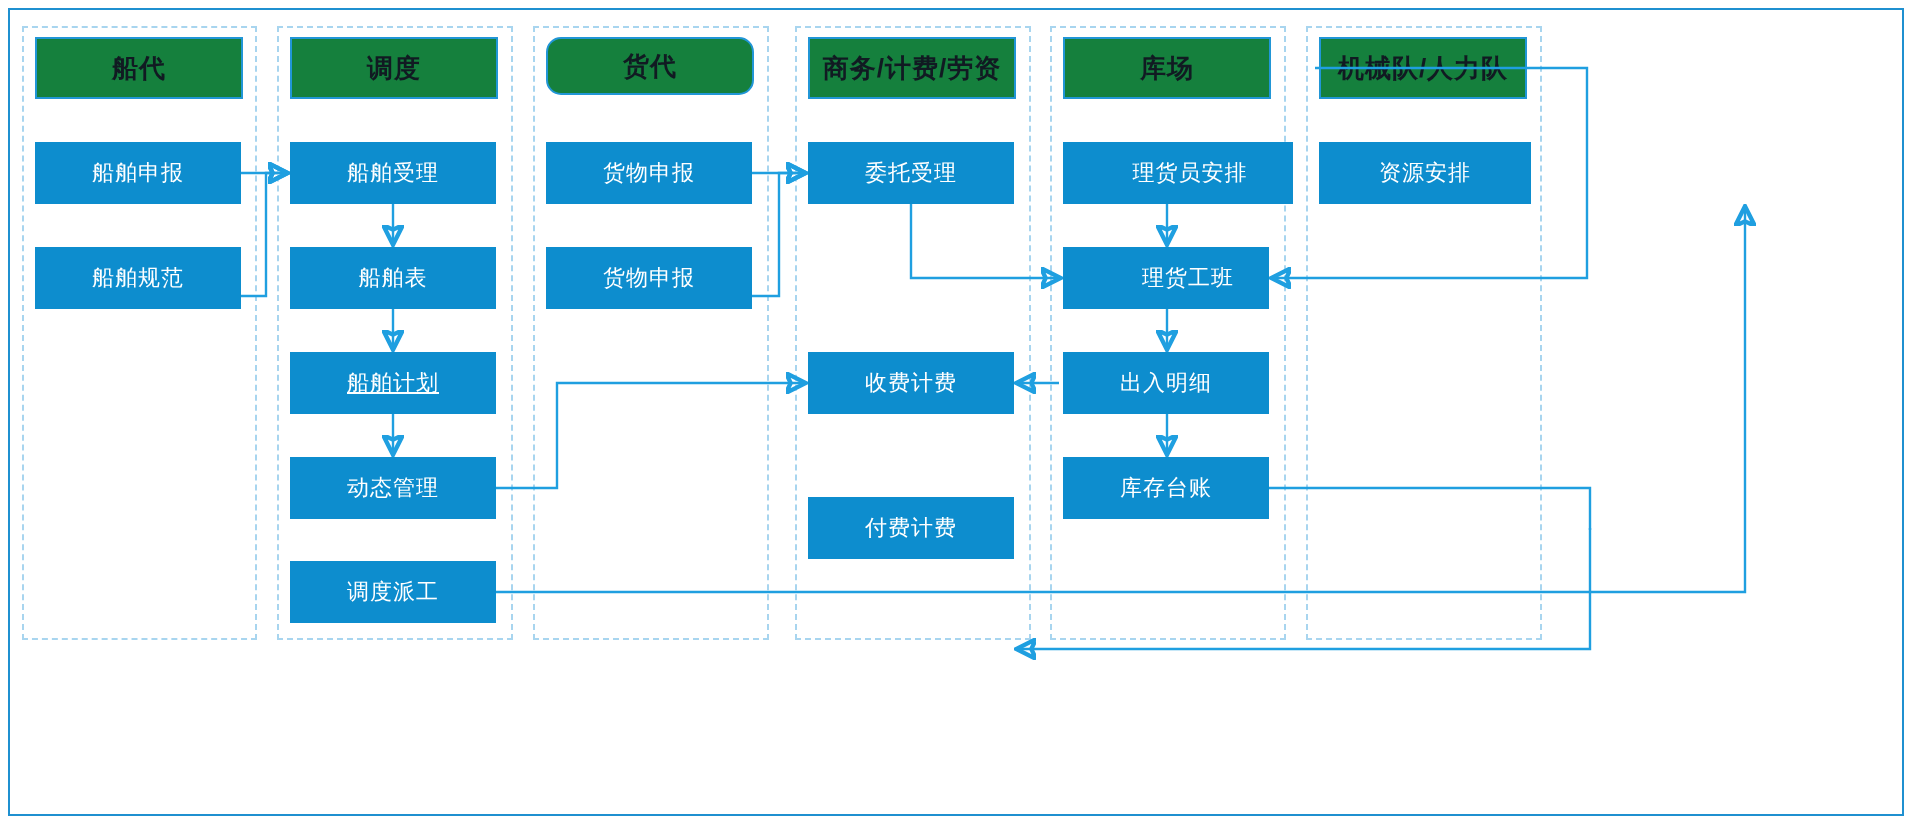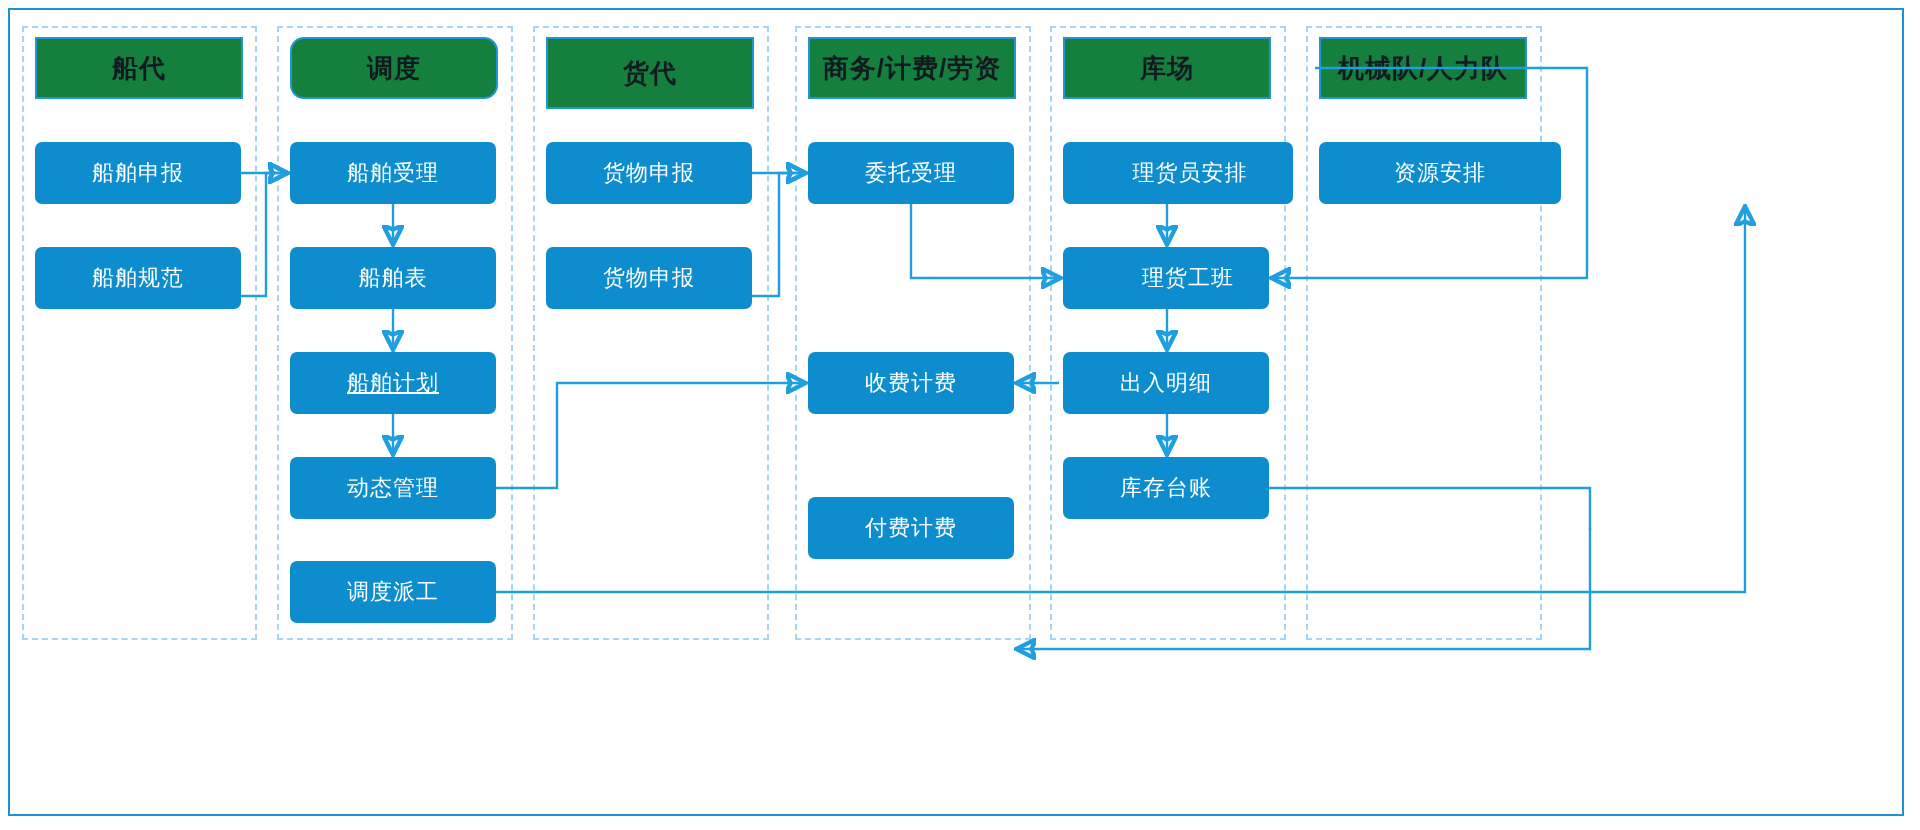--- a/index.html
+++ b/index.html
@@ -15,43 +15,43 @@
   .lane{position:absolute;border:2px dashed #a8d5ef;box-sizing:border-box;}
 
   
   .lane-head{position:absolute;background:#15803d;border:2px solid #2196d6;
     box-sizing:border-box;display:flex;align-items:center;justify-content:center;
     color:#111a22;font-weight:bold;font-size:26px;letter-spacing:1px;white-space:nowrap;}
 
   
   .node{position:absolute;background:#0d8dce;color:#ffffff;box-sizing:border-box;
     display:flex;align-items:center;justify-content:center;font-size:22px;
-    letter-spacing:1px;white-space:nowrap;border-radius:7px;}
+    letter-spacing:1px;white-space:nowrap;}
 
   svg.wires{position:absolute;left:0;top:0;width:1920px;height:830px;
     pointer-events:none;overflow:visible;}
   svg.wires path, svg.wires line{fill:none;stroke:#1f9fe0;stroke-width:2.4;}
 </style>
 </head>
 <body>
 
 <div id="stage">
 
   <div class="outer-frame"></div>
 
   <div class="lane" style="left:22px;   top:26px; width:235px;  height:614px;"></div>
   <div class="lane" style="left:277px;  top:26px; width:236px;  height:614px;"></div>
   <div class="lane" style="left:533px;  top:26px; width:236px;  height:614px;"></div>
   <div class="lane" style="left:795px;  top:26px; width:236px;  height:614px;"></div>
   <div class="lane" style="left:1050px; top:26px; width:236px;  height:614px;"></div>
   <div class="lane" style="left:1306px; top:26px; width:236px;  height:614px;"></div>
 
   <div class="lane-head" style="left:35px;  top:37px; width:208px; height:62px;">船代</div>
-  <div class="lane-head" style="left:290px; top:37px; width:208px; height:62px;border-radius:14px;">调度</div>
-  <div class="lane-head" style="left:546px; top:37px; width:208px; height:72px;">货代</div>
+  <div class="lane-head" style="left:290px; top:37px; width:208px; height:62px;">调度</div>
+  <div class="lane-head" style="left:546px; top:37px; width:208px; height:58px;border-radius:15px;">货代</div>
   <div class="lane-head" style="left:808px; top:37px; width:208px; height:62px;">商务/计费/劳资</div>
   <div class="lane-head" style="left:1063px; top:37px; width:208px; height:62px;">库场</div>
   <div class="lane-head" style="left:1319px; top:37px; width:208px; height:62px;">机械队/人力队</div>
 
   <div class="node" style="left:35px; top:142px; width:206px; height:62px;">船舶申报</div>
   <div class="node" style="left:290px; top:142px; width:206px; height:62px;">船舶受理</div>
 
   <div class="node" style="left:35px; top:247px; width:206px; height:62px;">船舶规范</div>
   <div class="node" style="left:290px; top:247px; width:206px; height:62px;">船舶表</div>
   <div class="node" style="left:290px; top:352px; width:206px; height:62px;text-decoration:underline;">船舶计划</div>
@@ -63,21 +63,21 @@
 
   <div class="node" style="left:808px; top:142px; width:206px; height:62px;">委托受理</div>
   <div class="node" style="left:808px; top:352px; width:206px; height:62px;">收费计费</div>
   <div class="node" style="left:808px; top:497px; width:206px; height:62px;">付费计费</div>
 
   <div class="node" style="left:1063px; top:142px; width:230px; height:62px;padding-left:24px;">理货员安排</div>
   <div class="node" style="left:1063px; top:247px; width:206px; height:62px;padding-left:44px;">理货工班</div>
   <div class="node" style="left:1063px; top:352px; width:206px; height:62px;">出入明细</div>
   <div class="node" style="left:1063px; top:457px; width:206px; height:62px;">库存台账</div>
 
-  <div class="node" style="left:1319px; top:142px; width:242px; height:62px;">资源安排</div>
+  <div class="node" style="left:1319px; top:142px; width:212px; height:62px;">资源安排</div>
 
   <svg class="wires" viewBox="0 0 1920 830">
     <defs>
       <marker id="arw" viewBox="0 0 12 12" refX="10" refY="6" markerWidth="9" markerHeight="9" orient="auto-start-reverse">
         <path d="M0,0.5 L11,6 L0,11.5 L2.6,6 Z" fill="#1f9fe0" stroke="none"></path>
       </marker>
     </defs>
 
     <path d="M241,173 L286,173" marker-end="url(#arw)"></path>
 

